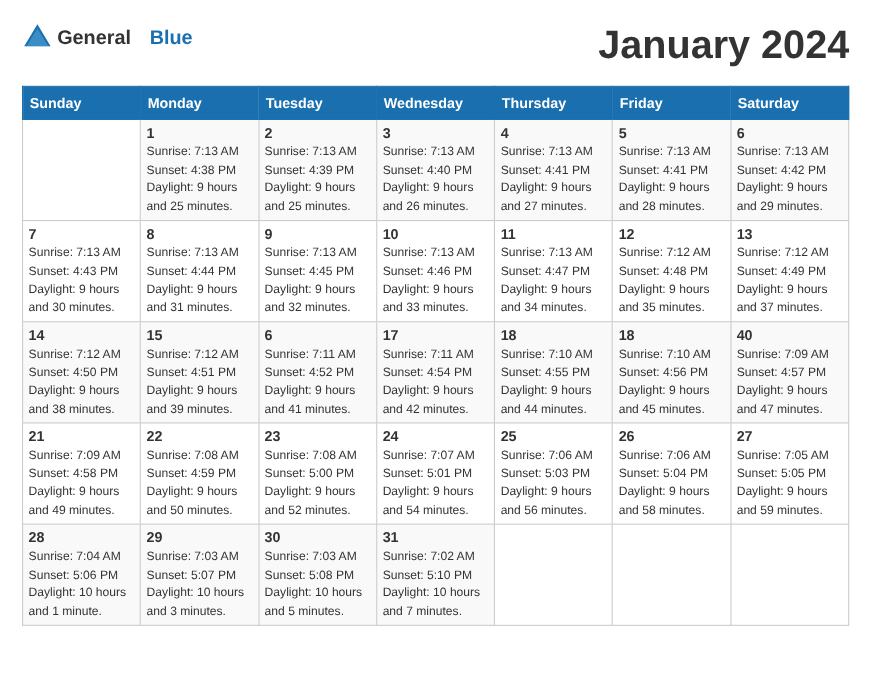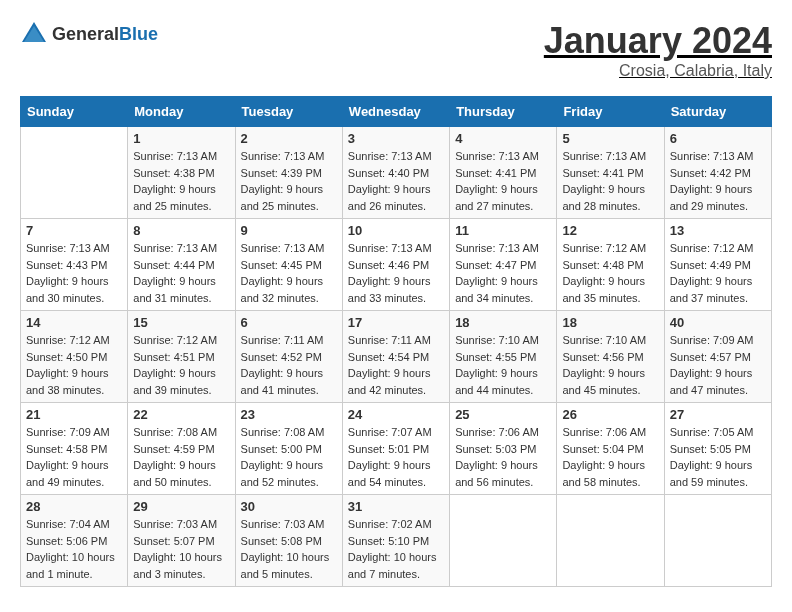--- a/index.html
+++ b/index.html
@@ -23,28 +23,28 @@
     }
     .logo-text-general {
       font-size: 18px;
       font-weight: bold;
       color: #333;
     }
     .logo-text-blue {
       font-size: 18px;
       font-weight: bold;
       color: #1a6faf;
+      padding-left: 17px;
     }
     .logo-icon {
       width: 28px;
       height: 28px;
     }
     .title-block {
-      text-align: right;
-      text-decoration: underline;
+      text-align: center;
     }
     .month-year {
       font-size: 36px;
       font-weight: bold;
       color: #333;
     }
     .location {
       font-size: 16px;
       color: #555;
     }
@@ -101,21 +101,20 @@
     <svg class="logo-icon" viewBox="0 0 28 28" xmlns="http://www.w3.org/2000/svg">
       <polygon points="14,2 26,22 2,22" fill="#1a6faf"></polygon>
       <polygon points="14,6 24,22 4,22" fill="#5aabdb" opacity="0.5"></polygon>
     </svg>
     <span>
       <span class="logo-text-general">General</span><span class="logo-text-blue">Blue</span>
     </span>
   </div>
   <div class="title-block">
     <div class="month-year">January 2024</div>
-    <div class="location">Crosia, Calabria, Italy</div>
   </div>
 </div>
 
 <table>
   <thead>
     <tr>
     <th>Sunday</th>
         <th>Monday</th>
         <th>Tuesday</th>
         <th>Wednesday</th>

